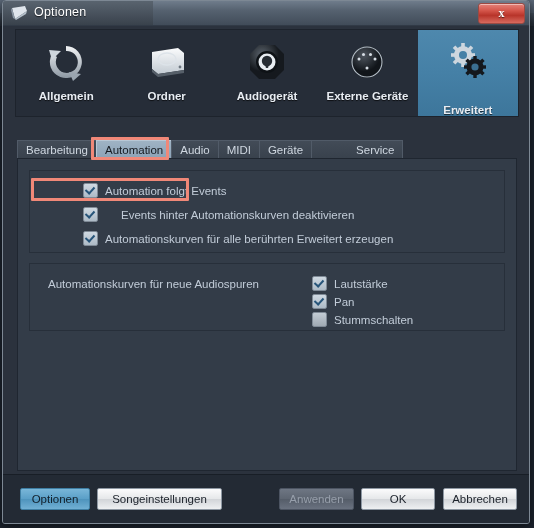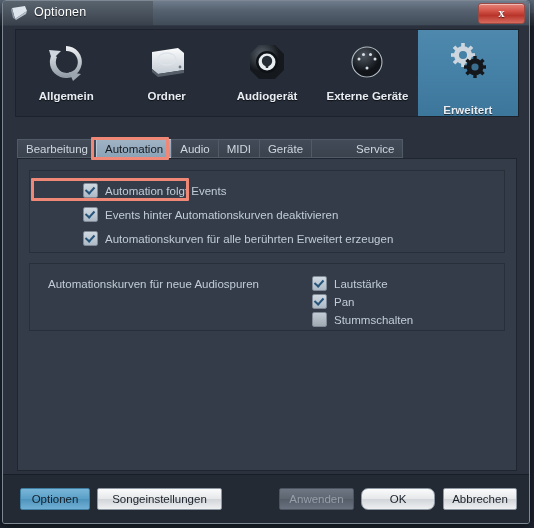--- a/index.html
+++ b/index.html
@@ -93,21 +93,21 @@
   .tb-ico{width:46px;height:46px;position:relative;}
   .tb-label{
     margin-top:5px;font-size:11.5px;font-weight:bold;color:#e8edf3;
     text-shadow:0 1px 1px rgba(0,0,0,.7);
     white-space:nowrap;
   }
 
   
   .tabrow{
     position:absolute;left:14px;top:138px;height:20px;
-    display:flex;align-items:flex-start;
+    display:flex;align-items:center;
   }
   .tab{
     height:19px;line-height:19px;padding:0 8px;
     font-size:11.5px;color:#cfd7e0;
     background:linear-gradient(180deg,#424b57 0%,#39424d 100%);
     border:1px solid #515b68;border-right:none;
     box-sizing:border-box;
     cursor:pointer;white-space:nowrap;
   }
   .tab:last-child{border-right:1px solid #515b68;padding-left:44px;}
@@ -338,21 +338,21 @@
       <div class="tab">Service</div>
     </div>
 
     <div class="panel">
 
       <div class="group g1">
         <div class="chk-row" style="left:13px;top:12px;">
           <span class="cb on"></span>
           <span class="chk-lbl">Automation folgt Events</span>
         </div>
-        <div class="chk-row" style="left:13px;top:36px;">
+        <div class="chk-row" style="left:13px;top:36px;gap:16px;">
           <span class="cb on"></span>
           <span class="chk-lbl">Events hinter Automationskurven deaktivieren</span>
         </div>
         <div class="chk-row" style="left:13px;top:60px;">
           <span class="cb on"></span>
           <span class="chk-lbl">Automationskurven für alle berührten Erweitert erzeugen</span>
         </div>
       </div>
 
       <div class="group g2">
@@ -372,18 +372,18 @@
       </div>
     </div>
 
     <div class="anno" style="left:88px;top:136px;width:78px;height:23px;"></div>
     <div class="anno" style="left:28px;top:177px;width:158px;height:23px;"></div>
 
     <div class="bottombar">
       <div class="btn accent" style="left:17px;width:70px;">Optionen</div>
       <div class="btn" style="left:94px;width:125px;">Songeinstellungen</div>
       <div class="btn disabled" style="left:276px;width:75px;">Anwenden</div>
-      <div class="btn" style="left:358px;width:74px;border-radius:7px;">OK</div>
+      <div class="btn" style="left:358px;width:74px;">OK</div>
       <div class="btn" style="left:440px;width:74px;">Abbrechen</div>
     </div>
 
   </div>
 </div>
 
 </body></html>

